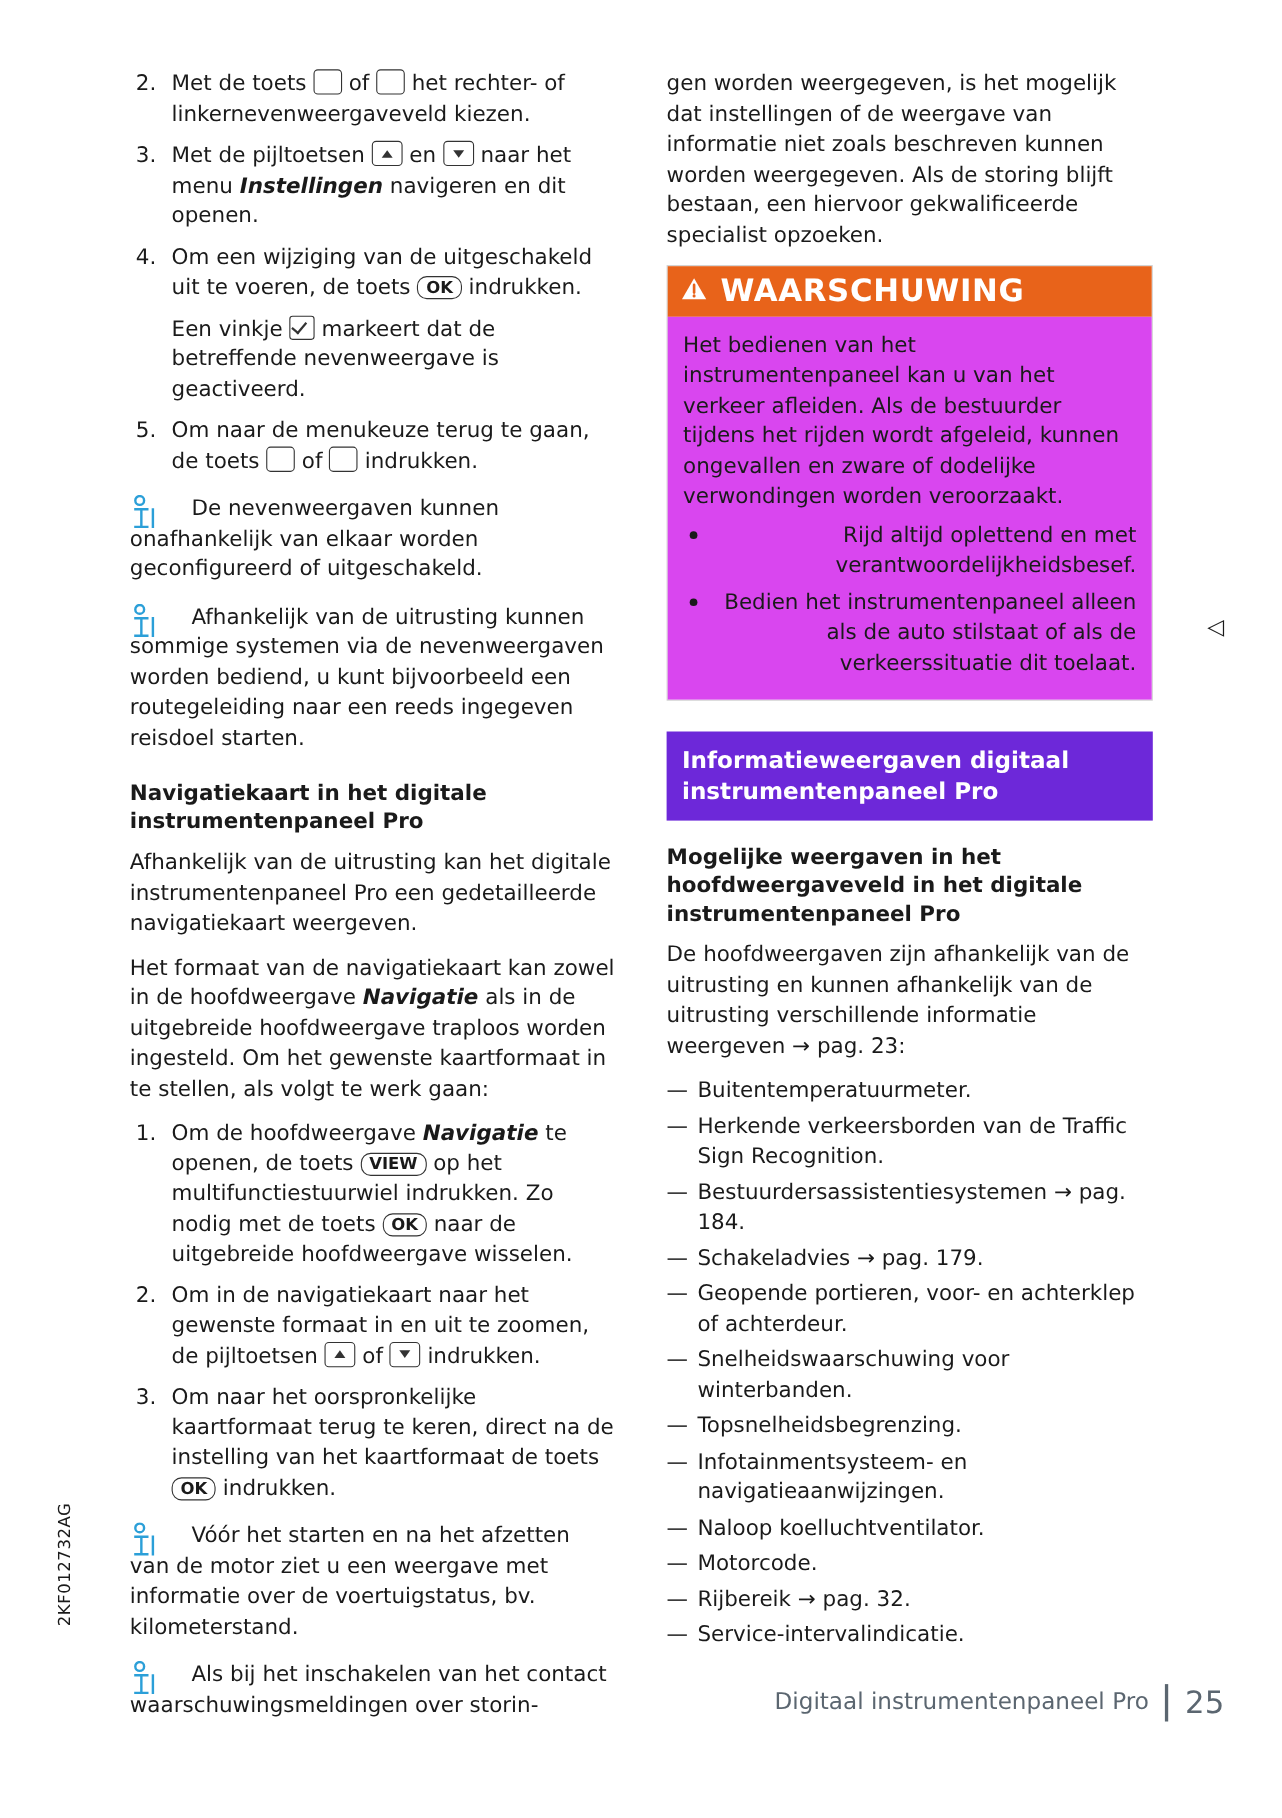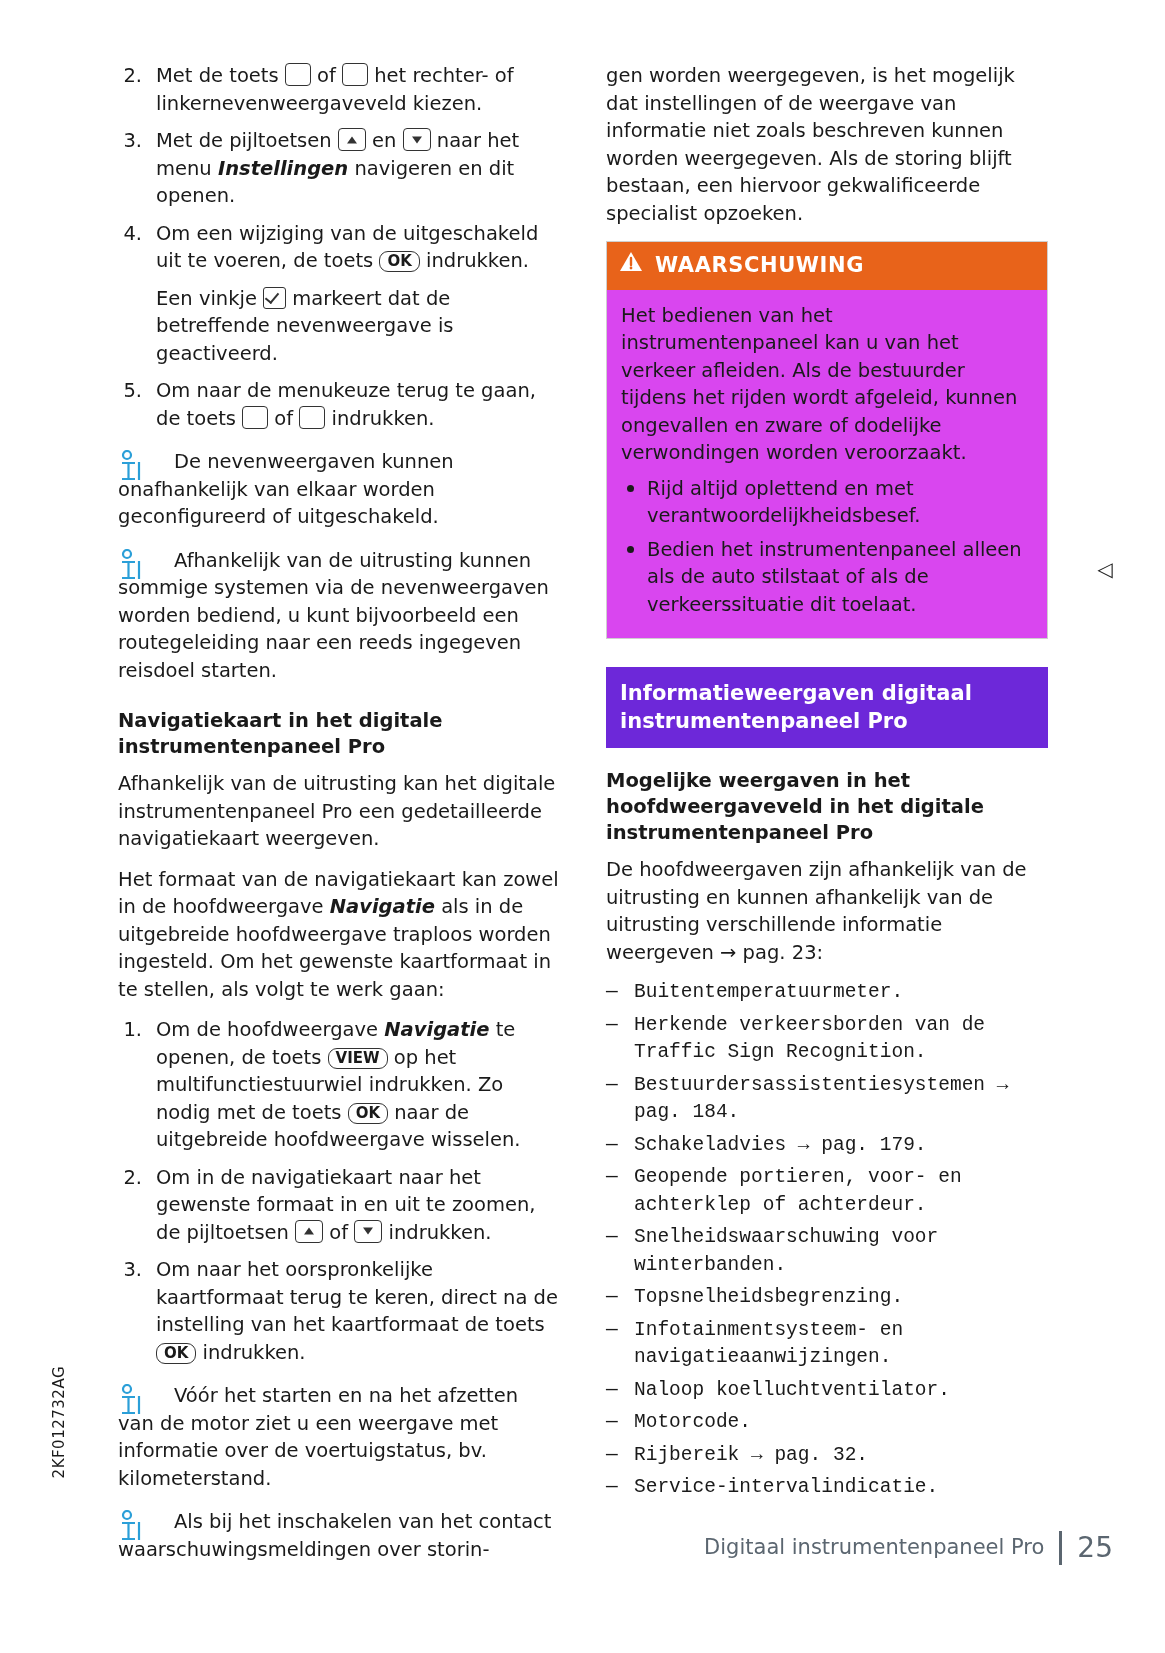--- a/index.html
+++ b/index.html
@@ -111,38 +111,39 @@
   }
   
   .warnbox {
     margin: 14px 0 18px 0;
     border: 1px solid #cfcfcf;
   }
   .warnhead {
     background: #e8631a;
     color: #ffffff;
     font-weight: bold;
-    font-size: 21px;
+    font-size: 28px;
     letter-spacing: 0.6px;
     padding: 9px 12px 9px 12px;
     display: flex;
     align-items: center;
     gap: 12px;
   }
   .warnbody {
     background: #d946ef;
     padding: 12px 14px 14px 14px;
   }
   .warnbody p {
     margin: 0 0 8px 0;
   }
   .warnlist {
     list-style: none;
     margin: 6px 0 0 0;
     padding: 0;
+    text-align: right;
   }
   .warnlist li {
     position: relative;
     padding-left: 26px;
     margin-bottom: 6px;
   }
   .warnlist li:before {
     content: "";
     position: absolute;
     left: 6px;
@@ -167,21 +168,20 @@
     list-style: none;
     margin: 4px 0 0 0;
     padding: 0;
   }
   .dashlist li {
     position: relative;
     padding-left: 28px;
     margin-bottom: 5px;
     font-size: 19.5px;
     line-height: 27.5px;
-    font-family: Liberation Mono, monospace;
   }
   .dashlist li:before {
     content: "—";
     position: absolute;
     left: 0;
     top: 0;
   }
   
   .key {
     display: inline-block;

